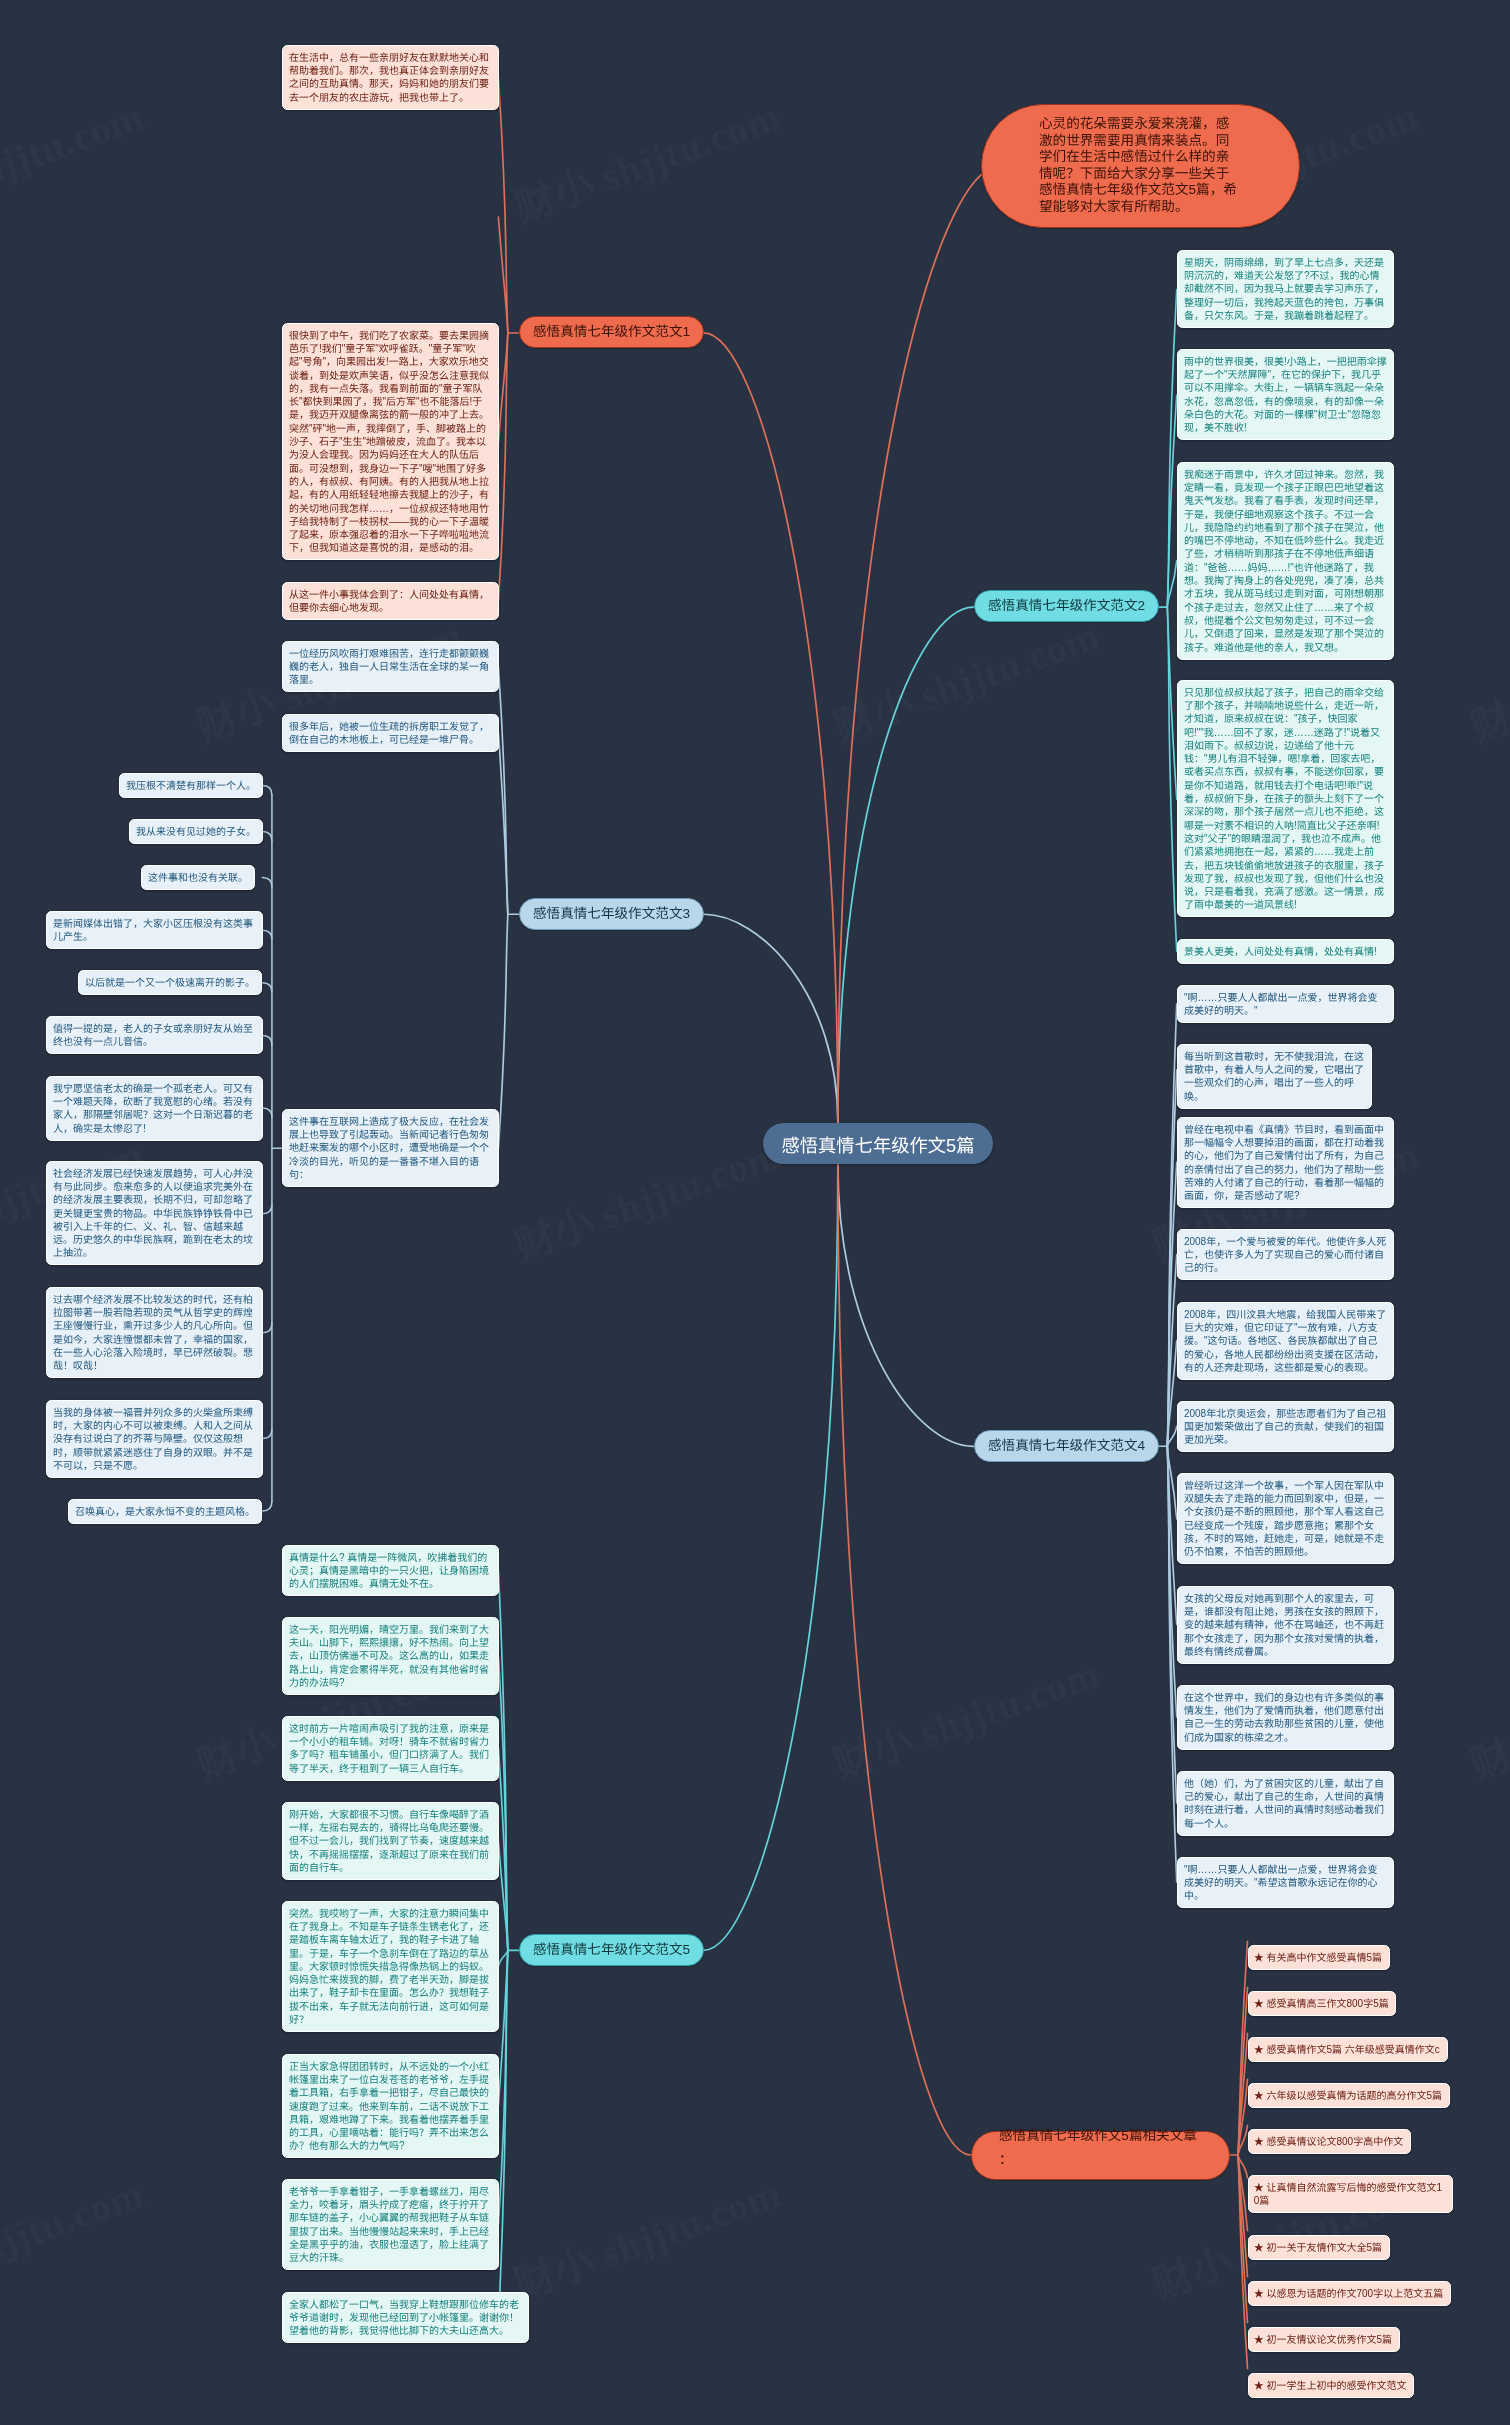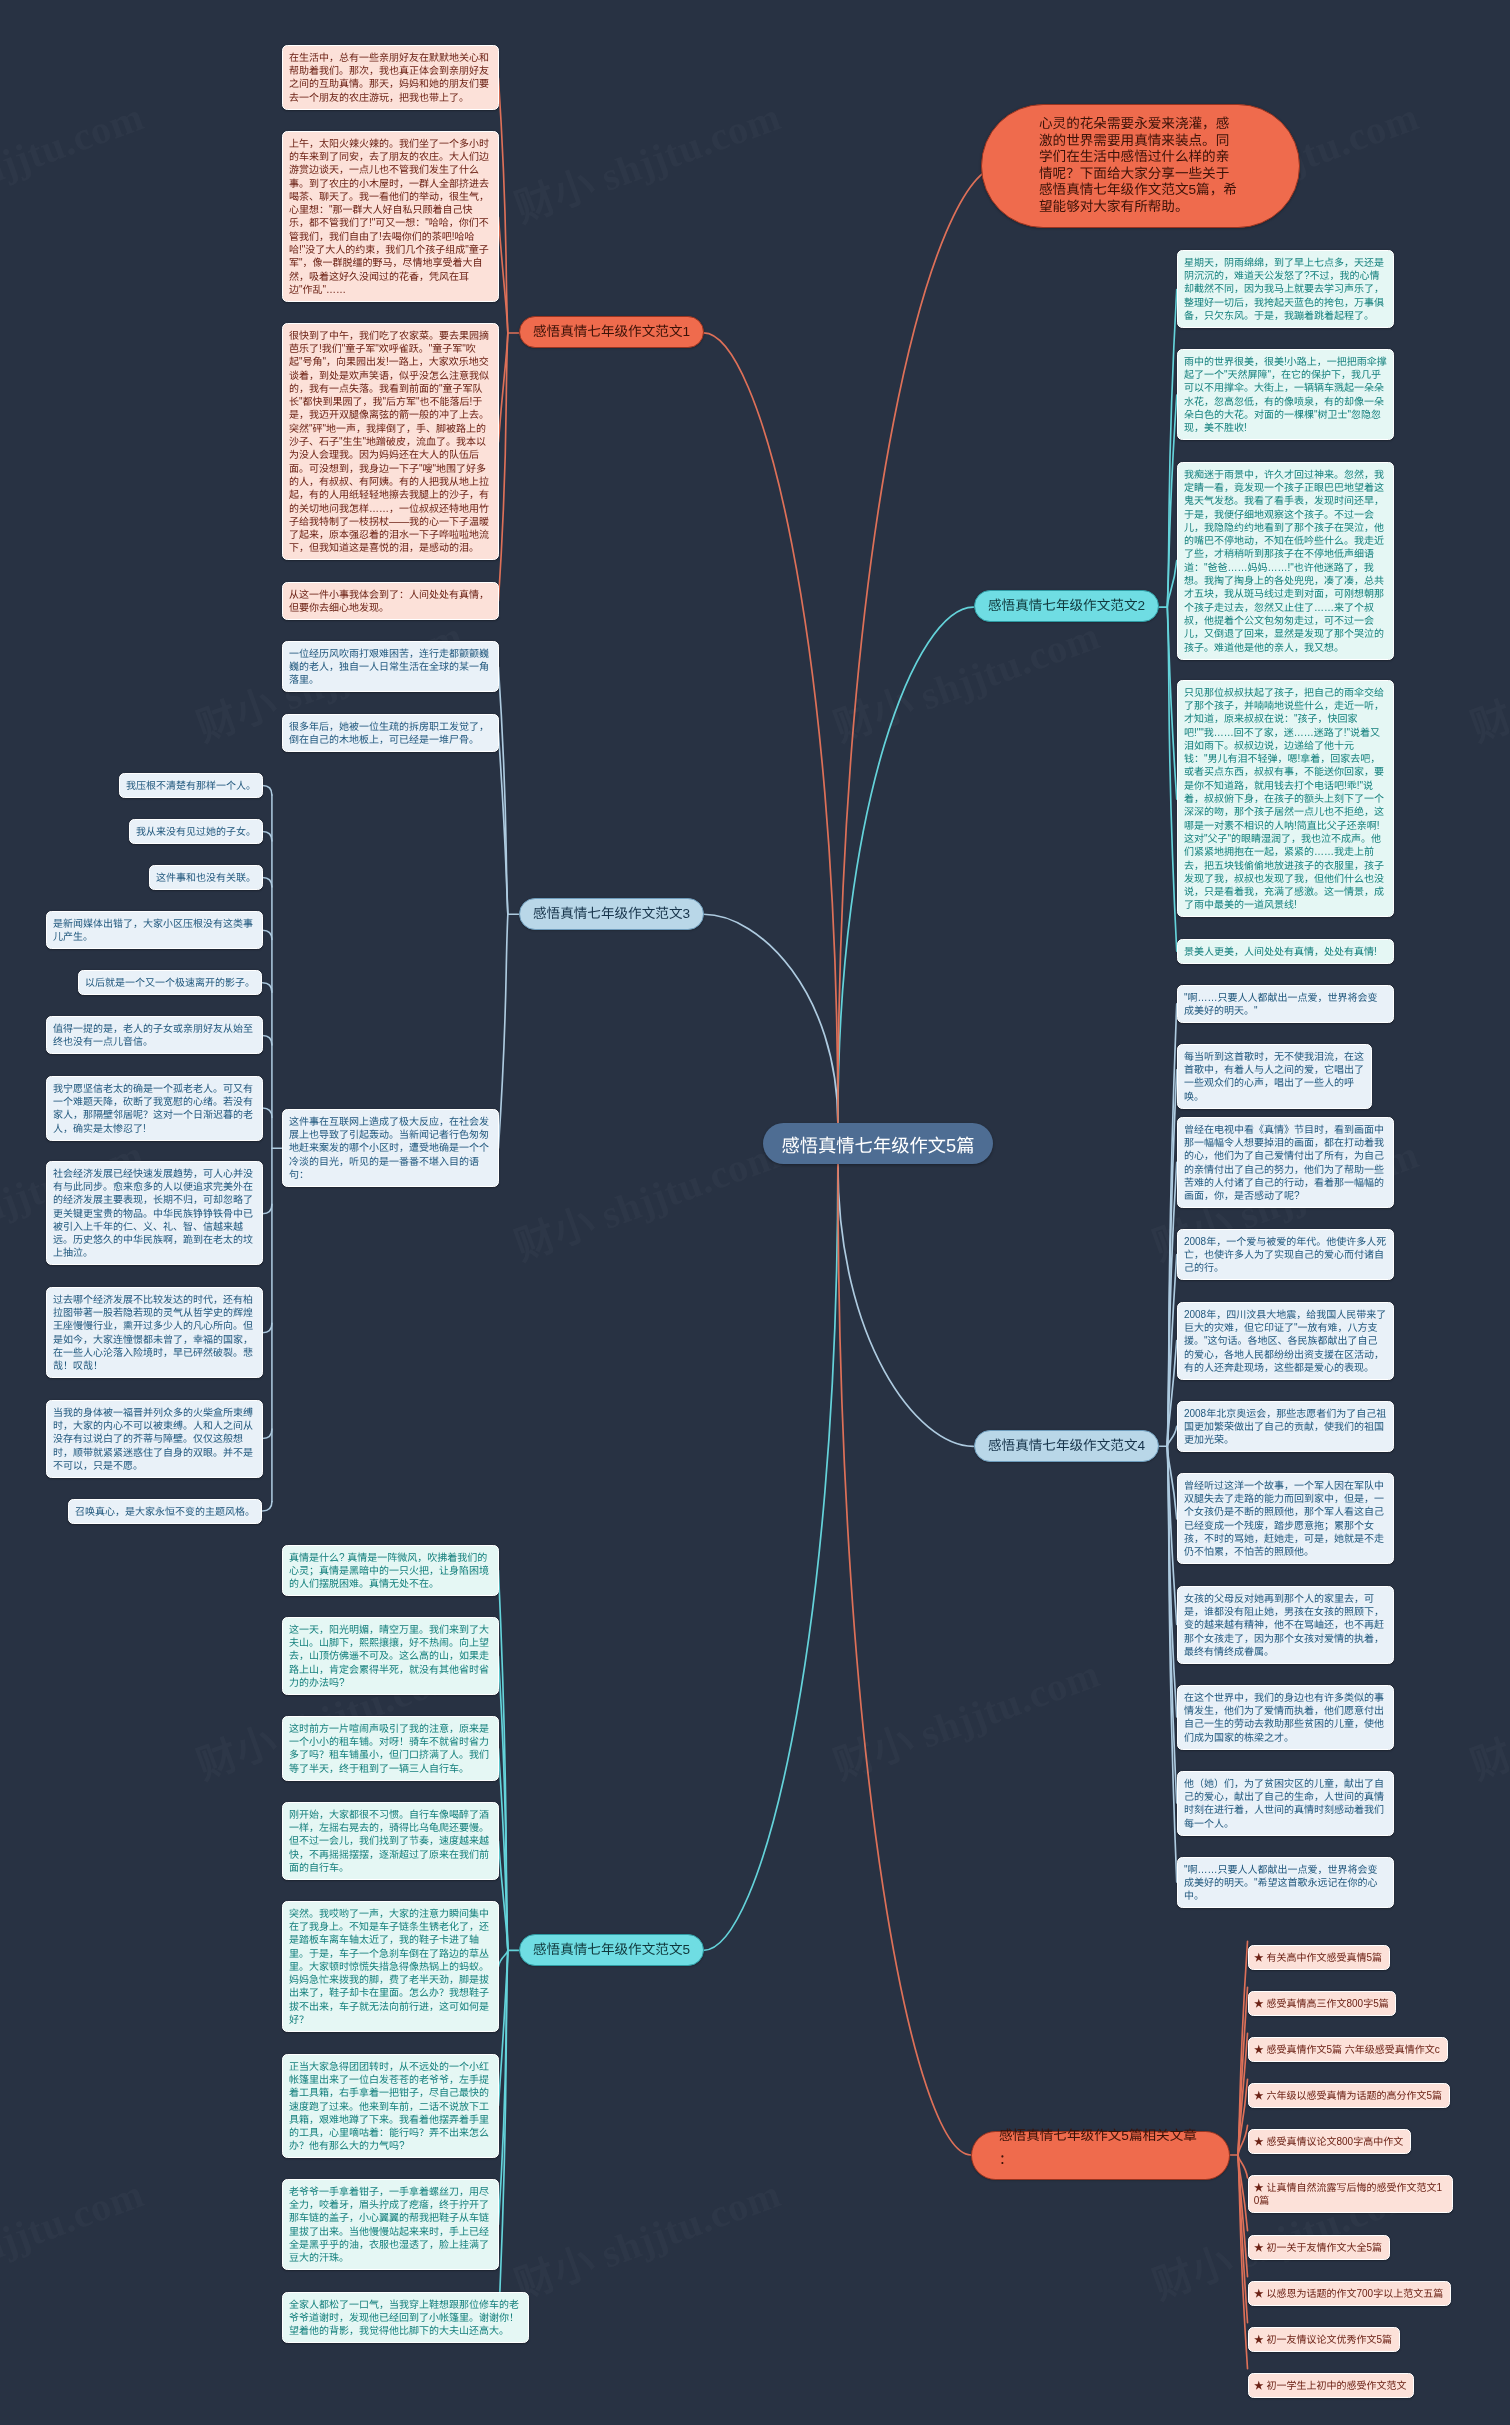--- a/index.html
+++ b/index.html
@@ -128,32 +128,31 @@
 <div class="wm" style="left:1145px;top:2207px;font-size:40px">财小 shjjtu.com</div>
 
 <div class="node center-node" style="left:763px;top:1123px;width:230px;height:41px">
       <span>感悟真情七年级作文5篇</span>
     </div>
 <div class="node introbox" style="left:981px;top:104px;width:319px"><span>心灵的花朵需要永爱来浇灌，感激的世界需要用真情来装点。同学们在生活中感悟过什么样的亲情呢？下面给大家分享一些关于感悟真情七年级作文范文5篇，希望能够对大家有所帮助。</span></div>
 <div class="node cap orange" style="left:519px;top:316px;width:185px;height:32px">
       <span>感悟真情七年级作文范文1</span>
     </div>
 <div class="node leaf pink" style="left:282px;top:45px;width:217px"><span>在生活中，总有一些亲朋好友在默默地关心和帮助着我们。那次，我也真正体会到亲朋好友之间的互助真情。那天，妈妈和她的朋友们要去一个朋友的农庄游玩，把我也带上了。</span></div>
-<div class="node leaf pink" style="left:282px;top:131px;width:217px"><span>上午，太阳火辣火辣的。我们坐了一个多小时的车来到了同安，去了朋友的农庄。大人们边游赏边谈天，一点儿也不管我们发生了什么事。到了农庄的小木屋时，一群人全部挤进去喝茶、聊天了。我一看他们的举动，很生气，心里想："那一群大人好自私只顾着自己快乐，都不管我们了!"可又一想："哈哈，你们不管我们，我们自由了!去喝你们的茶吧!哈哈哈!"没了大人的约束，我们几个孩子组成"童子军"，像一群脱缰的野马，尽情地享受着大自然，吸着这好久没闻过的花香，凭风在耳边"作乱"……</span></div>
 <div class="node leaf pink" style="left:282px;top:323px;width:217px"><span>很快到了中午，我们吃了农家菜。要去果园摘芭乐了!我们"童子军"欢呼雀跃。"童子军"吹起"号角"，向果园出发!一路上，大家欢乐地交谈着，到处是欢声笑语，似乎没怎么注意我似的，我有一点失落。我看到前面的"童子军队长"都快到果园了，我"后方军"也不能落后!于是，我迈开双腿像离弦的箭一般的冲了上去。突然"砰"地一声，我摔倒了，手、脚被路上的沙子、石子"生生"地蹭破皮，流血了。我本以为没人会理我。因为妈妈还在大人的队伍后面。可没想到，我身边一下子"嗖"地围了好多的人，有叔叔、有阿姨。有的人把我从地上拉起，有的人用纸轻轻地擦去我腿上的沙子，有的关切地问我怎样……，一位叔叔还特地用竹子给我特制了一枝拐杖——我的心一下子温暖了起来，原本强忍着的泪水一下子哗啦啦地流下，但我知道这是喜悦的泪，是感动的泪。</span></div>
 <div class="node leaf pink" style="left:282px;top:582px;width:217px"><span>从这一件小事我体会到了：人间处处有真情，但要你去细心地发现。</span></div>
 <div class="node cap steel" style="left:519px;top:898px;width:185px;height:32px">
       <span>感悟真情七年级作文范文3</span>
     </div>
 <div class="node leaf ice" style="left:282px;top:641px;width:217px"><span>一位经历风吹雨打艰难困苦，连行走都颤颤巍巍的老人，独自一人日常生活在全球的某一角落里。</span></div>
 <div class="node leaf ice" style="left:282px;top:714px;width:217px"><span>很多年后，她被一位生疏的拆房职工发觉了，倒在自己的木地板上，可已经是一堆尸骨。</span></div>
 <div class="node leaf ice" style="left:282px;top:1109px;width:217px"><span>这件事在互联网上造成了极大反应，在社会发展上也导致了引起轰动。当新闻记者行色匆匆地赶来案发的哪个小区时，遭受地确是一个个冷淡的目光，听见的是一番番不堪入目的语句：</span></div>
 <div class="node leaf ice" style="left:119px;top:773px;width:144px"><span>我压根不清楚有那样一个人。</span></div>
 <div class="node leaf ice" style="left:129px;top:819px;width:134px"><span>我从来没有见过她的子女。</span></div>
-<div class="node leaf ice" style="left:149px;top:865px;width:114px"><span>这件事和也没有关联。</span></div>
+<div class="node leaf ice" style="left:141px;top:865px;width:114px"><span>这件事和也没有关联。</span></div>
 <div class="node leaf ice" style="left:46px;top:911px;width:217px"><span>是新闻媒体出错了，大家小区压根没有这类事儿产生。</span></div>
 <div class="node leaf ice" style="left:78px;top:970px;width:184px"><span>以后就是一个又一个极速离开的影子。</span></div>
 <div class="node leaf ice" style="left:46px;top:1016px;width:217px"><span>值得一提的是，老人的子女或亲朋好友从始至终也没有一点儿音信。</span></div>
 <div class="node leaf ice" style="left:46px;top:1076px;width:217px"><span>我宁愿坚信老太的确是一个孤老老人。可又有一个难题天降，砍断了我宽慰的心绪。若没有家人，那隔壁邻居呢？这对一个日渐迟暮的老人，确实是太惨忍了!</span></div>
 <div class="node leaf ice" style="left:46px;top:1161px;width:217px"><span>社会经济发展已经快速发展趋势，可人心并没有与此同步。愈来愈多的人以便追求完美外在的经济发展主要表现，长期不归，可却忽略了更关键更宝贵的物品。中华民族铮铮铁骨中已被引入上千年的仁、义、礼、智、信越来越远。历史悠久的中华民族啊，跪到在老太的坟上抽泣。</span></div>
 <div class="node leaf ice" style="left:46px;top:1287px;width:217px"><span>过去哪个经济发展不比较发达的时代，还有柏拉图带著一股若隐若现的灵气从哲学史的辉煌王座慢慢行业，熏开过多少人的凡心所向。但是如今，大家连憧憬都未曾了，幸福的国家，在一些人心沦落入险境时，早已砰然破裂。悲哉！叹哉！</span></div>
 <div class="node leaf ice" style="left:46px;top:1400px;width:217px"><span>当我的身体被一福晋并列众多的火柴盒所束缚时，大家的内心不可以被束缚。人和人之间从没存有过说白了的芥蒂与障壁。仅仅这般想时，顺带就紧紧迷惑住了自身的双眼。并不是不可以，只是不愿。</span></div>
 <div class="node leaf ice" style="left:68px;top:1499px;width:194px"><span>召唤真心，是大家永恒不变的主题风格。</span></div>
 <div class="node cap cyan" style="left:519px;top:1934px;width:185px;height:32px">
       <span>感悟真情七年级作文范文5</span>

